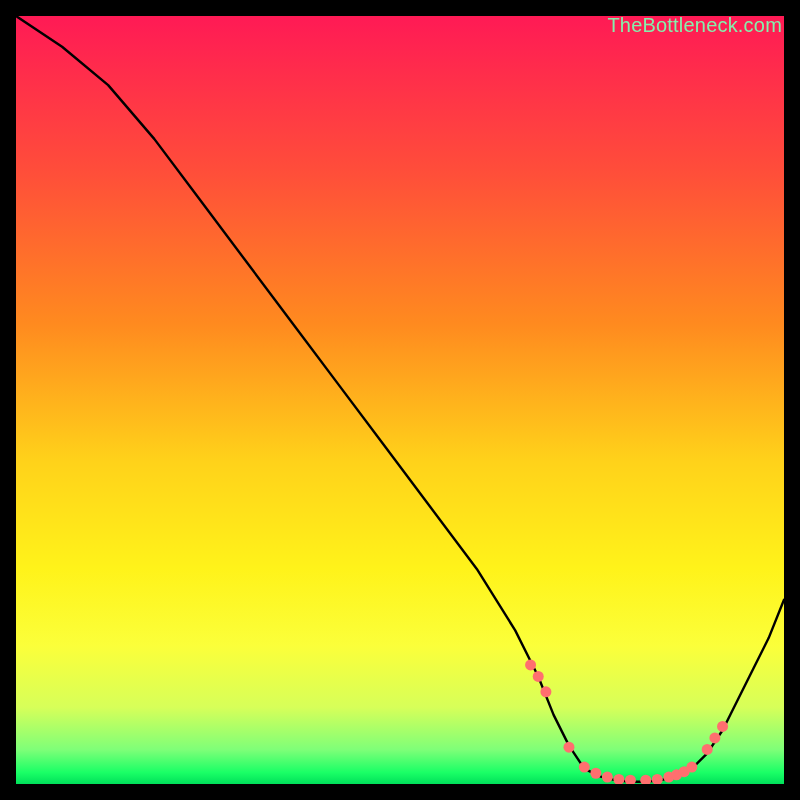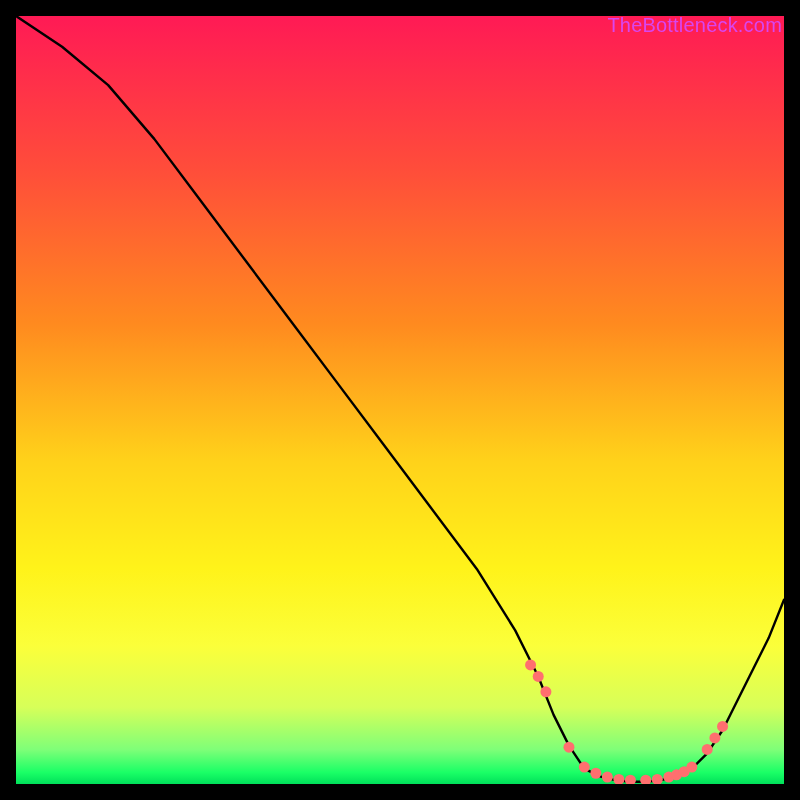--- a/index.html
+++ b/index.html
@@ -23,21 +23,21 @@
     position: absolute;
     left: 0;
     top: 0;
     width: 768px;
     height: 768px;
   }
   .watermark {
     position: absolute;
     top: -2px;
     right: 2px;
-    color: #d946ef;
+    color: #86efac;
     font-size: 20px;
     letter-spacing: 0.2px;
     text-align: center;
   }
   svg { display: block; }
 </style>
 </head>
 <body>
 
 <div class="frame">

